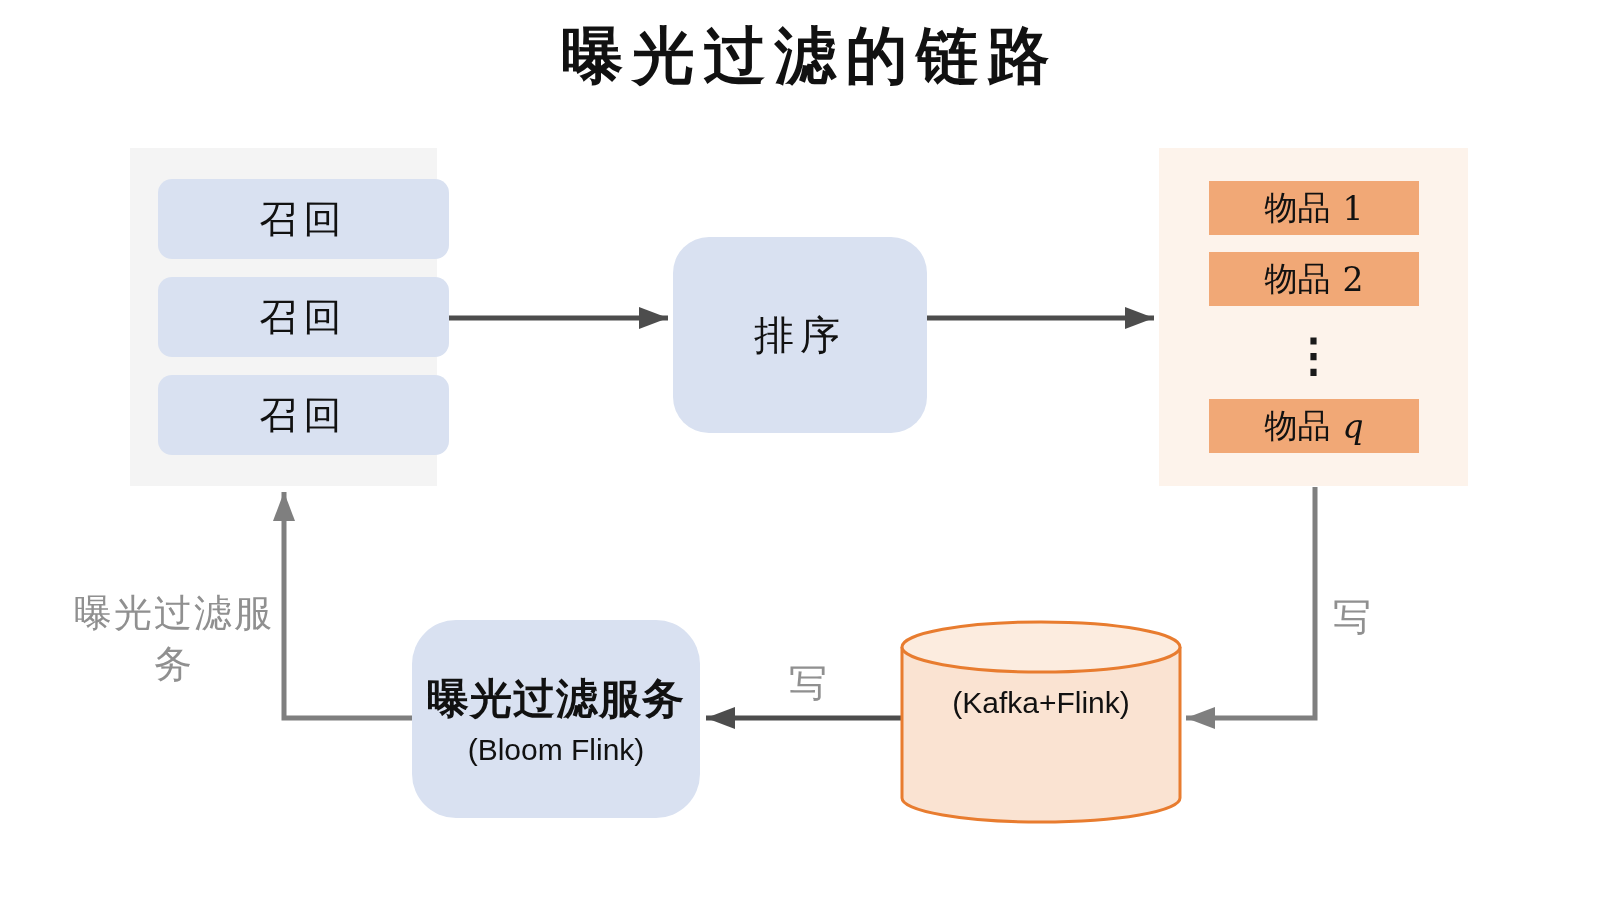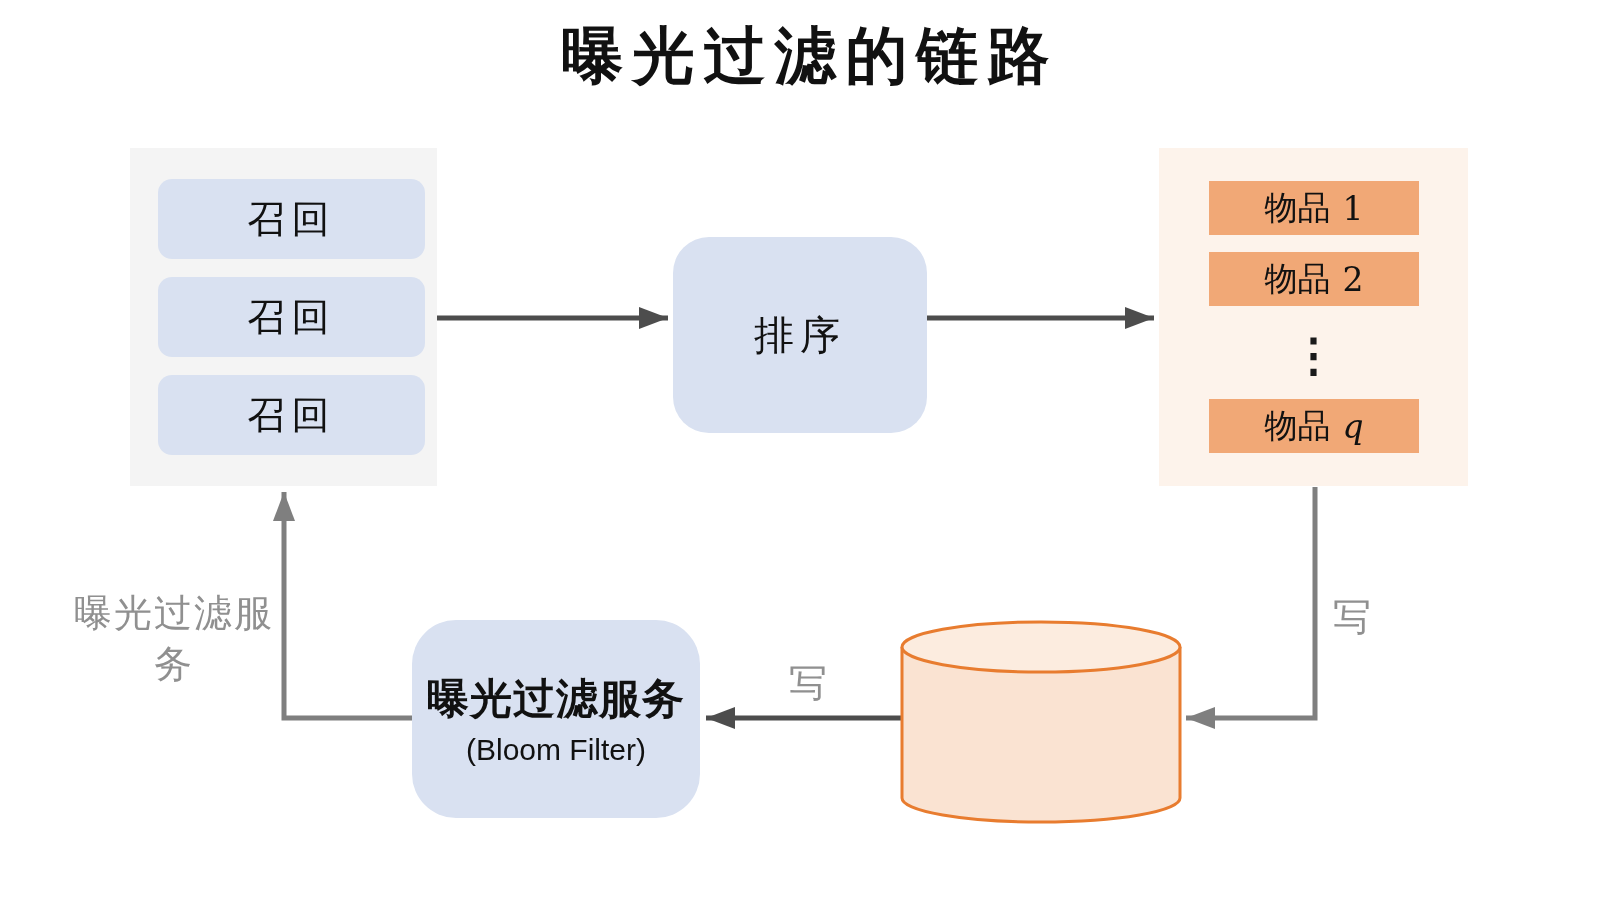--- a/index.html
+++ b/index.html
@@ -30,21 +30,21 @@
   
   .recall-group {
     position: absolute;
     left: 130px; top: 148px;
     width: 307px; height: 338px;
     background: var(--group-gray-bg, #f4f4f4);
   }
   .recall-box {
     position: absolute;
     left: 28px;
-    width: 267px; height: 80px;
+    width: 291px; height: 80px;
     background: var(--blue-box-bg, #d9e1f1);
     border-radius: 14px;
     display: flex; align-items: center; justify-content: center;
     font-size: 38px;
     letter-spacing: 6px;
   }
   .recall-box.r1 { top: 31px; }
   .recall-box.r2 { top: 129px; }
   .recall-box.r3 { top: 227px; }
 
@@ -194,23 +194,24 @@
     </div>
     <div class="items-ellipsis">⋮</div>
     <div class="item-box i3">
       <span>物品</span>
       <span class="item-index var-italic">q</span>
     </div>
   </div>
 
   <div class="service-box">
     <div class="service-title">曝光过滤服务</div>
-    <div class="service-sub">(Bloom Filter)</div>
+    <div class="service-sub">(Bloom Flink)</div>
   </div>
 
   <div class="cylinder-text">
+    <div class="cylinder-sub">(Kafka+Flink)</div>
   </div>
 
   <div class="edge-label lbl-binary-vector">曝光过滤服务</div>
   <div class="edge-label lbl-write-mid">写</div>
   <div class="edge-label lbl-write-right">写</div>
 
 </div>
 
 </body></html>

